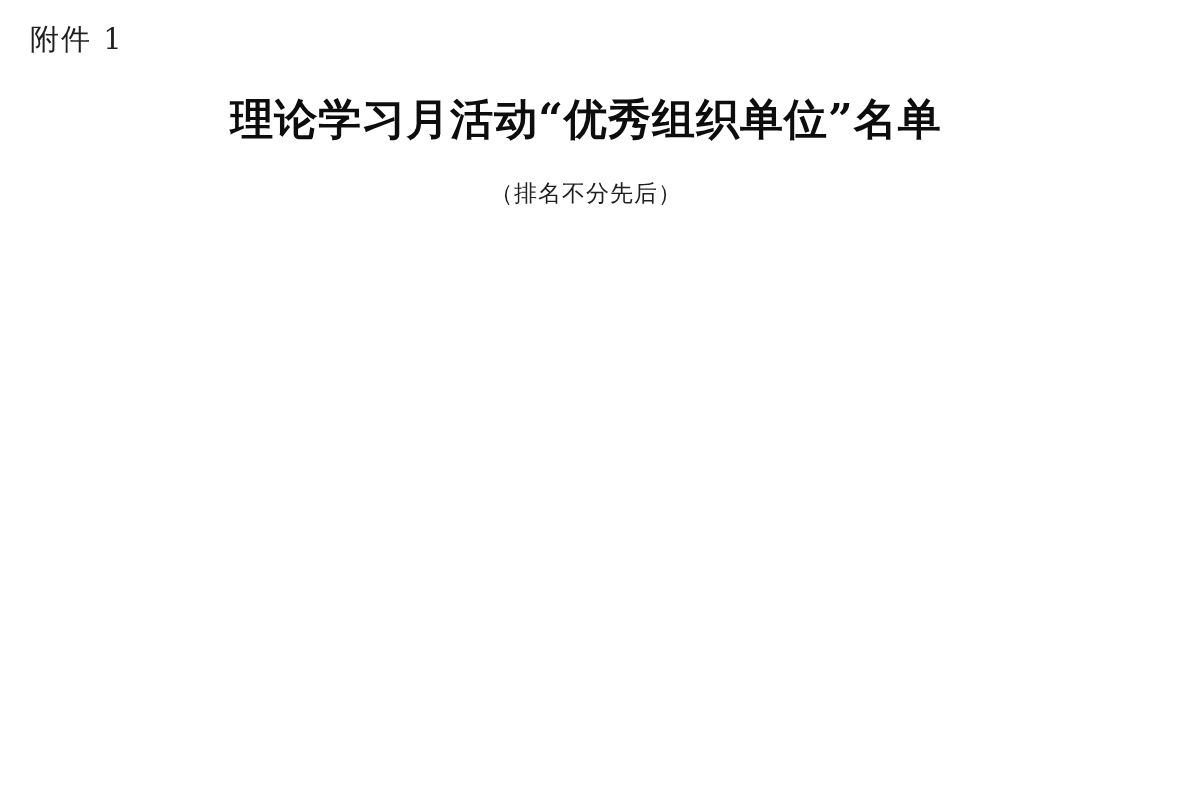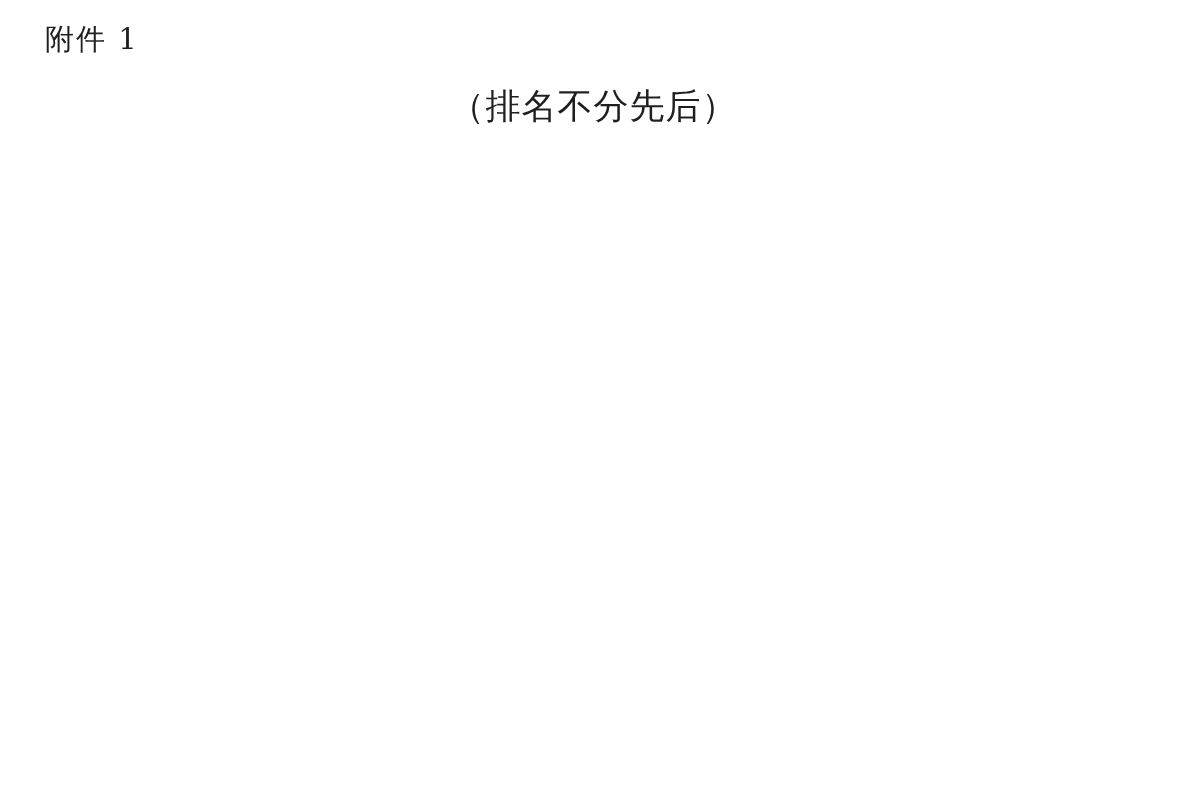--- a/index.html
+++ b/index.html
@@ -12,42 +12,42 @@
     height: 810px;
     font-family: "DejaVu Serif", "Liberation Serif", serif;
     color: #1a1a1a;
     overflow: hidden;
   }
   .page {
     position: relative;
     width: 1190px;
     height: 810px;
     box-sizing: border-box;
-    padding: 22px 48px 0 45px;
+    padding: 22px 48px 0 30px;
   }
   .attachment-label {
     font-size: 29px;
     line-height: 1.2;
     letter-spacing: 2px;
     color: #1f1f1f;
     font-family: "DejaVu Serif", "Liberation Serif", serif;
   }
   .doc-title {
     margin-top: 34px;
     text-align: center;
     font-size: 43px;
     font-weight: bold;
     letter-spacing: 1px;
     color: #0d0d0d;
     font-family: "DejaVu Serif", "Liberation Serif", serif;
   }
   .doc-subtitle {
     margin-top: 26px;
     text-align: center;
-    font-size: 35px;
+    font-size: 23px;
     letter-spacing: 1px;
     color: #1f1f1f;
   }
   .body-block {
     margin-top: 88px;
     font-size: 31px;
     line-height: 1.78;
     letter-spacing: 0.5px;
     text-align: justify;
     text-justify: inter-character;
@@ -56,17 +56,18 @@
     padding-right: 8px;
   }
 </style>
 </head>
 <body>
 
 <div class="page">
 
   <div class="attachment-label">附件 1</div>
 
+  <h1 class="doc-title">理论学习月活动“优秀组织单位”名单</h1>
 
   <div class="doc-subtitle">（排名不分先后）</div>
 
 
 </div>
 
 </body></html>

